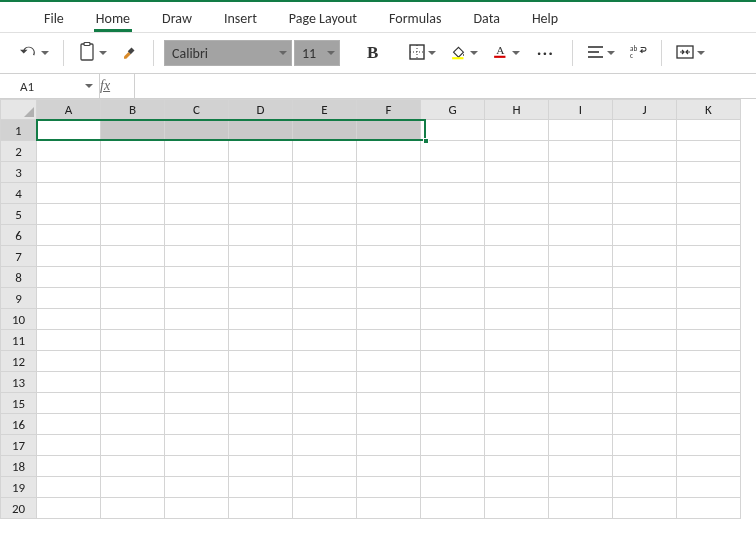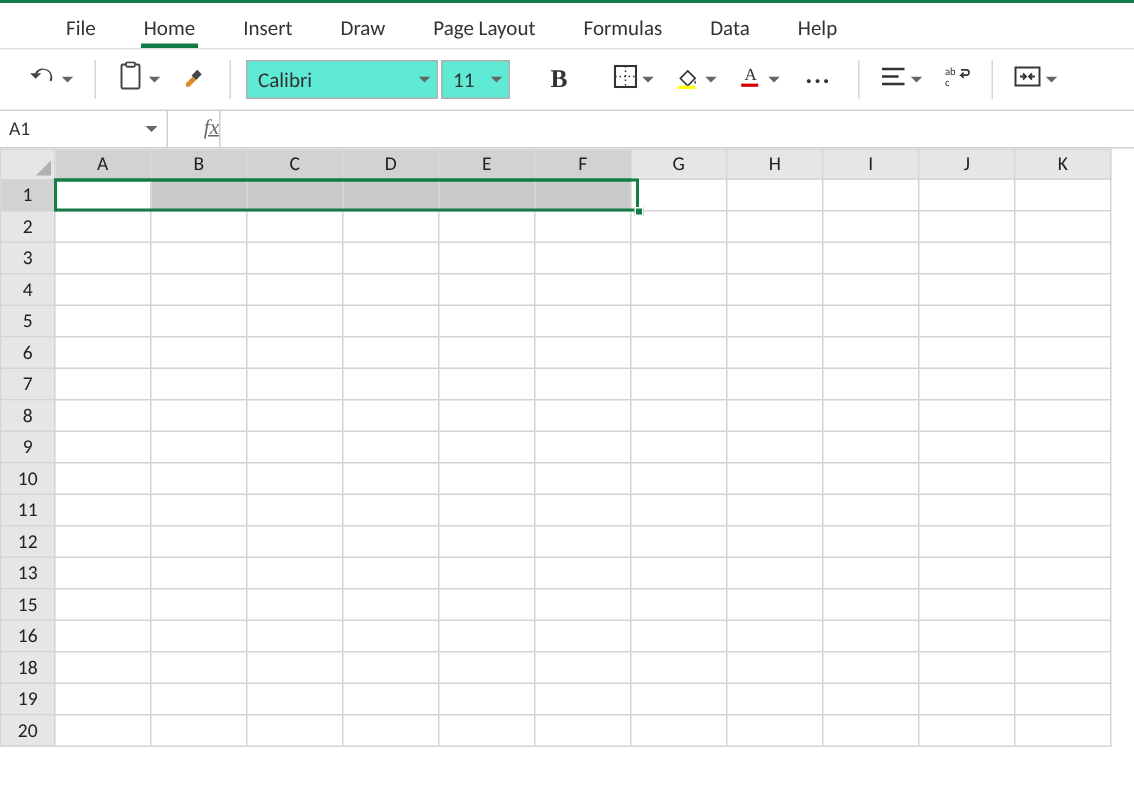--- a/index.html
+++ b/index.html
@@ -71,53 +71,53 @@
     background: #d6d6d6;
     margin: 0 10px 0 4px;
   }
   .font-select {
     height: 26px;
     border: 1px solid #b0b0b0;
     display: inline-flex;
     align-items: center;
     padding: 0 4px 0 7px;
     font-size: 14px;
-    background: #5eead4;
+    background: #a3a3a3;
     margin-right: 2px;
   }
   .font-name { width: 105px; }
   .font-size { width: 30px; }
   .font-select .chev { margin-left: auto; }
   .font-name-wrap { width: 128px; }
   .font-size-wrap { width: 46px; }
   .bold-icon { font-weight: 700; font-size: 17px; font-family: 'Times New Roman', serif; padding:0 3px;}
   .ellipsis { font-weight:700; letter-spacing:2px; font-size:14px; padding:0 3px;}
   
   .formula-bar {
     height: 25px;
     display: flex;
     align-items: stretch;
     border-bottom: 1px solid #d0d0d0;
   }
   .name-box {
-    width: 112px;
+    width: 100px;
     border-right: 1px solid #d0d0d0;
     display: flex;
     align-items: center;
-    padding-left: 6px;
+    padding-left: 20px;
     font-size: 13px;
     position: relative;
   }
   .name-box .chev { position:absolute; right:6px; top:10px;}
   .fx-box {
     width: 35px;
     border-right: 1px solid #d0d0d0;
     display: flex;
     align-items: center;
-    justify-content: flex-end;
+    justify-content: flex-start;
     font-style: italic;
     font-family: 'Times New Roman', serif;
     font-size: 14px;
     color: #666;
     text-decoration: underline;
   }
   .formula-input {
     flex: 1;
     display: flex;
     align-items: center;
@@ -189,22 +189,22 @@
     border:1px solid #fff;
     pointer-events:none;
   }
 </style>
 </head>
 <body>
 
 <div class="tabs">
   <div class="tab">File</div>
   <div class="tab active">Home</div>
+  <div class="tab">Draw</div>
   <div class="tab">Insert</div>
-  <div class="tab">Draw</div>
   <div class="tab">Page Layout</div>
   <div class="tab">Formulas</div>
   <div class="tab">Data</div>
   <div class="tab">Help</div>
 </div>
 
 <div class="toolbar">
   <span class="tool-btn">
     <span>
       <svg width="18" height="18" viewBox="0 0 24 24">
@@ -598,20 +598,34 @@
           <td></td>
           <td></td>
           <td></td>
           <td></td>
           <td></td>
           <td></td>
           <td></td>
           <td></td>
         </tr>
         <tr>
+          <th class="rowhead">17</th>
+          <td></td>
+          <td></td>
+          <td></td>
+          <td></td>
+          <td></td>
+          <td></td>
+          <td></td>
+          <td></td>
+          <td></td>
+          <td></td>
+          <td></td>
+        </tr>
+        <tr>
           <th class="rowhead">18</th>
           <td></td>
           <td></td>
           <td></td>
           <td></td>
           <td></td>
           <td></td>
           <td></td>
           <td></td>
           <td></td>

